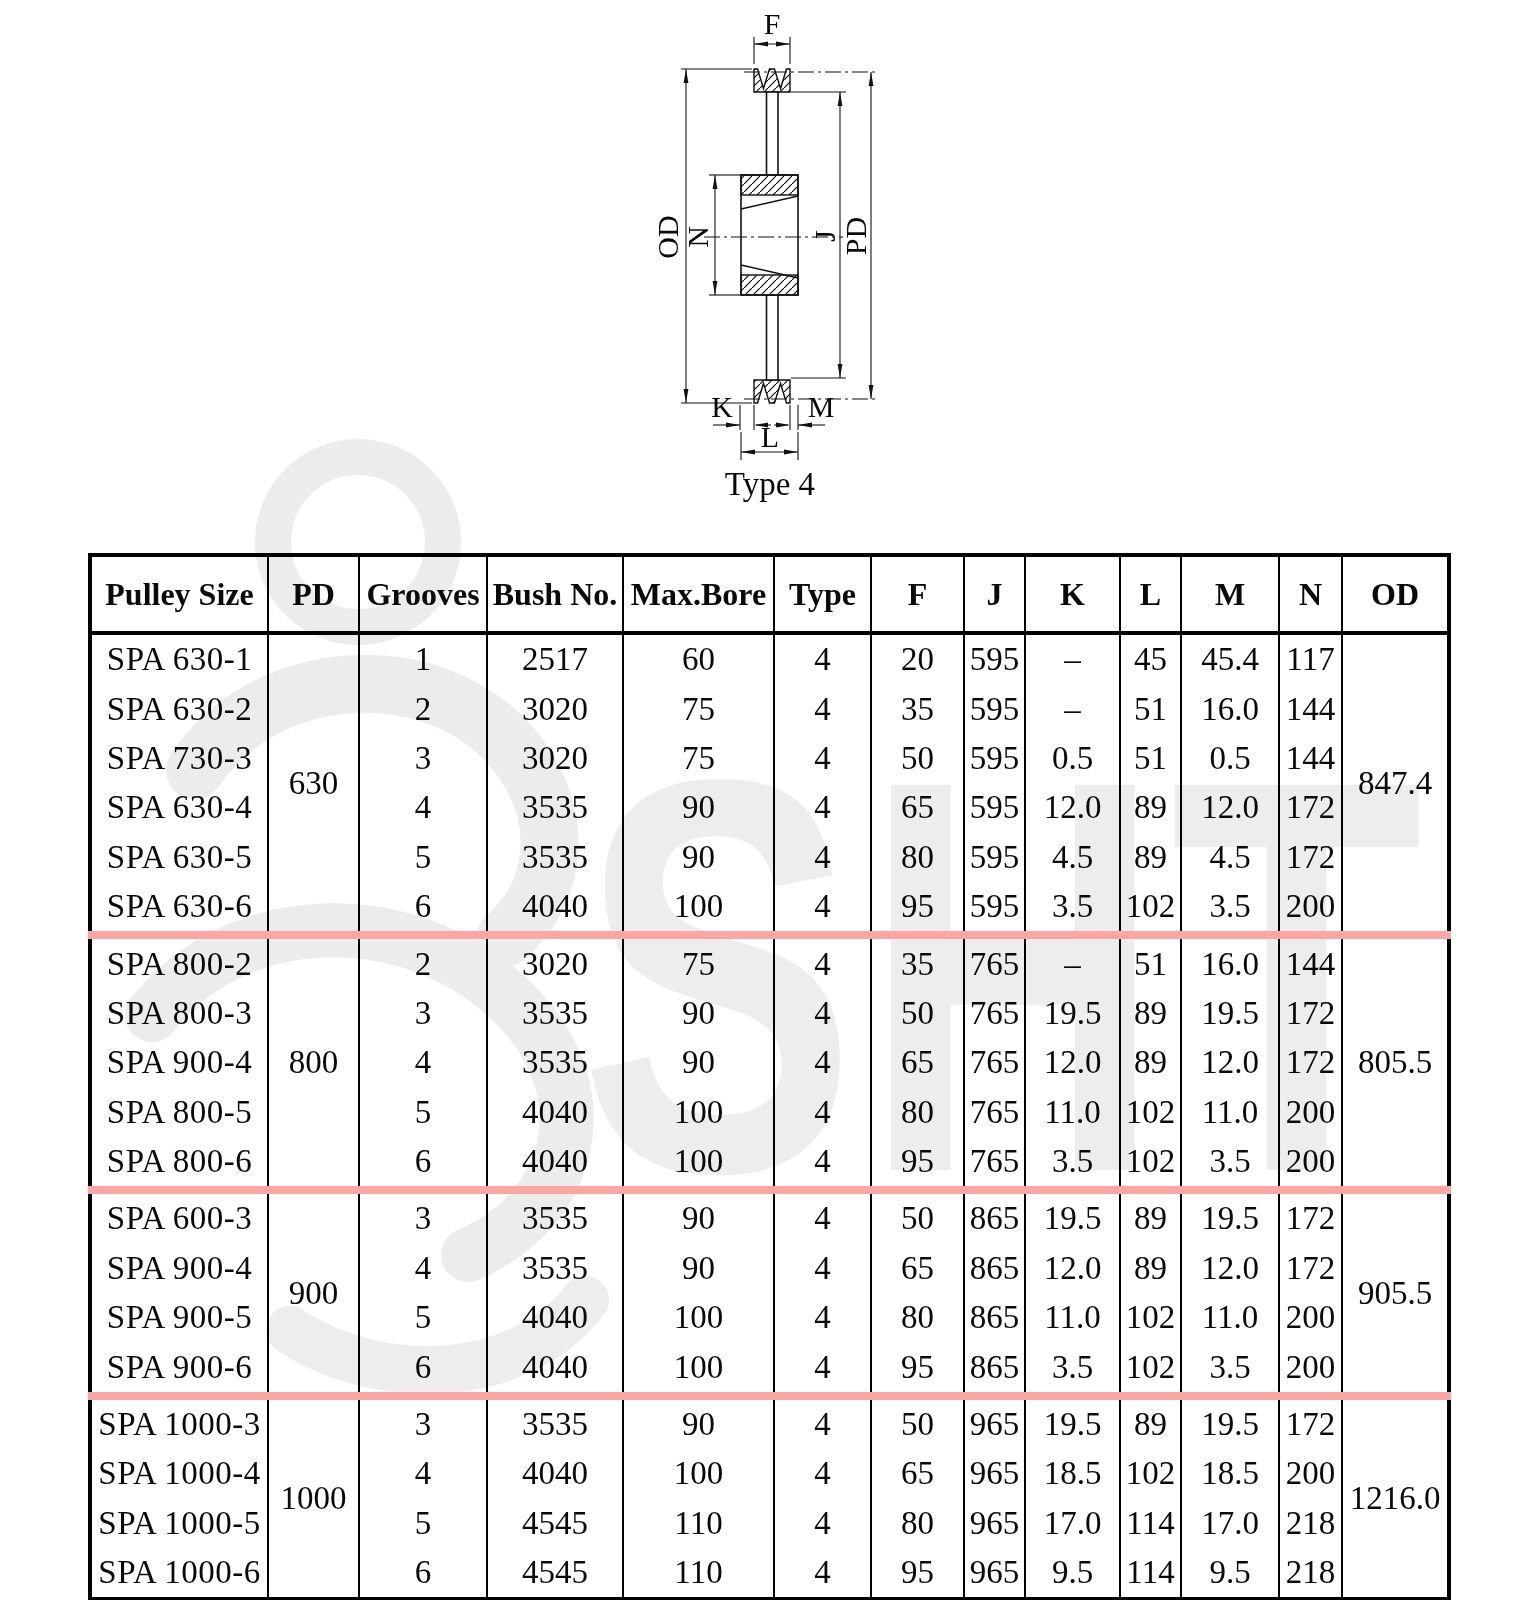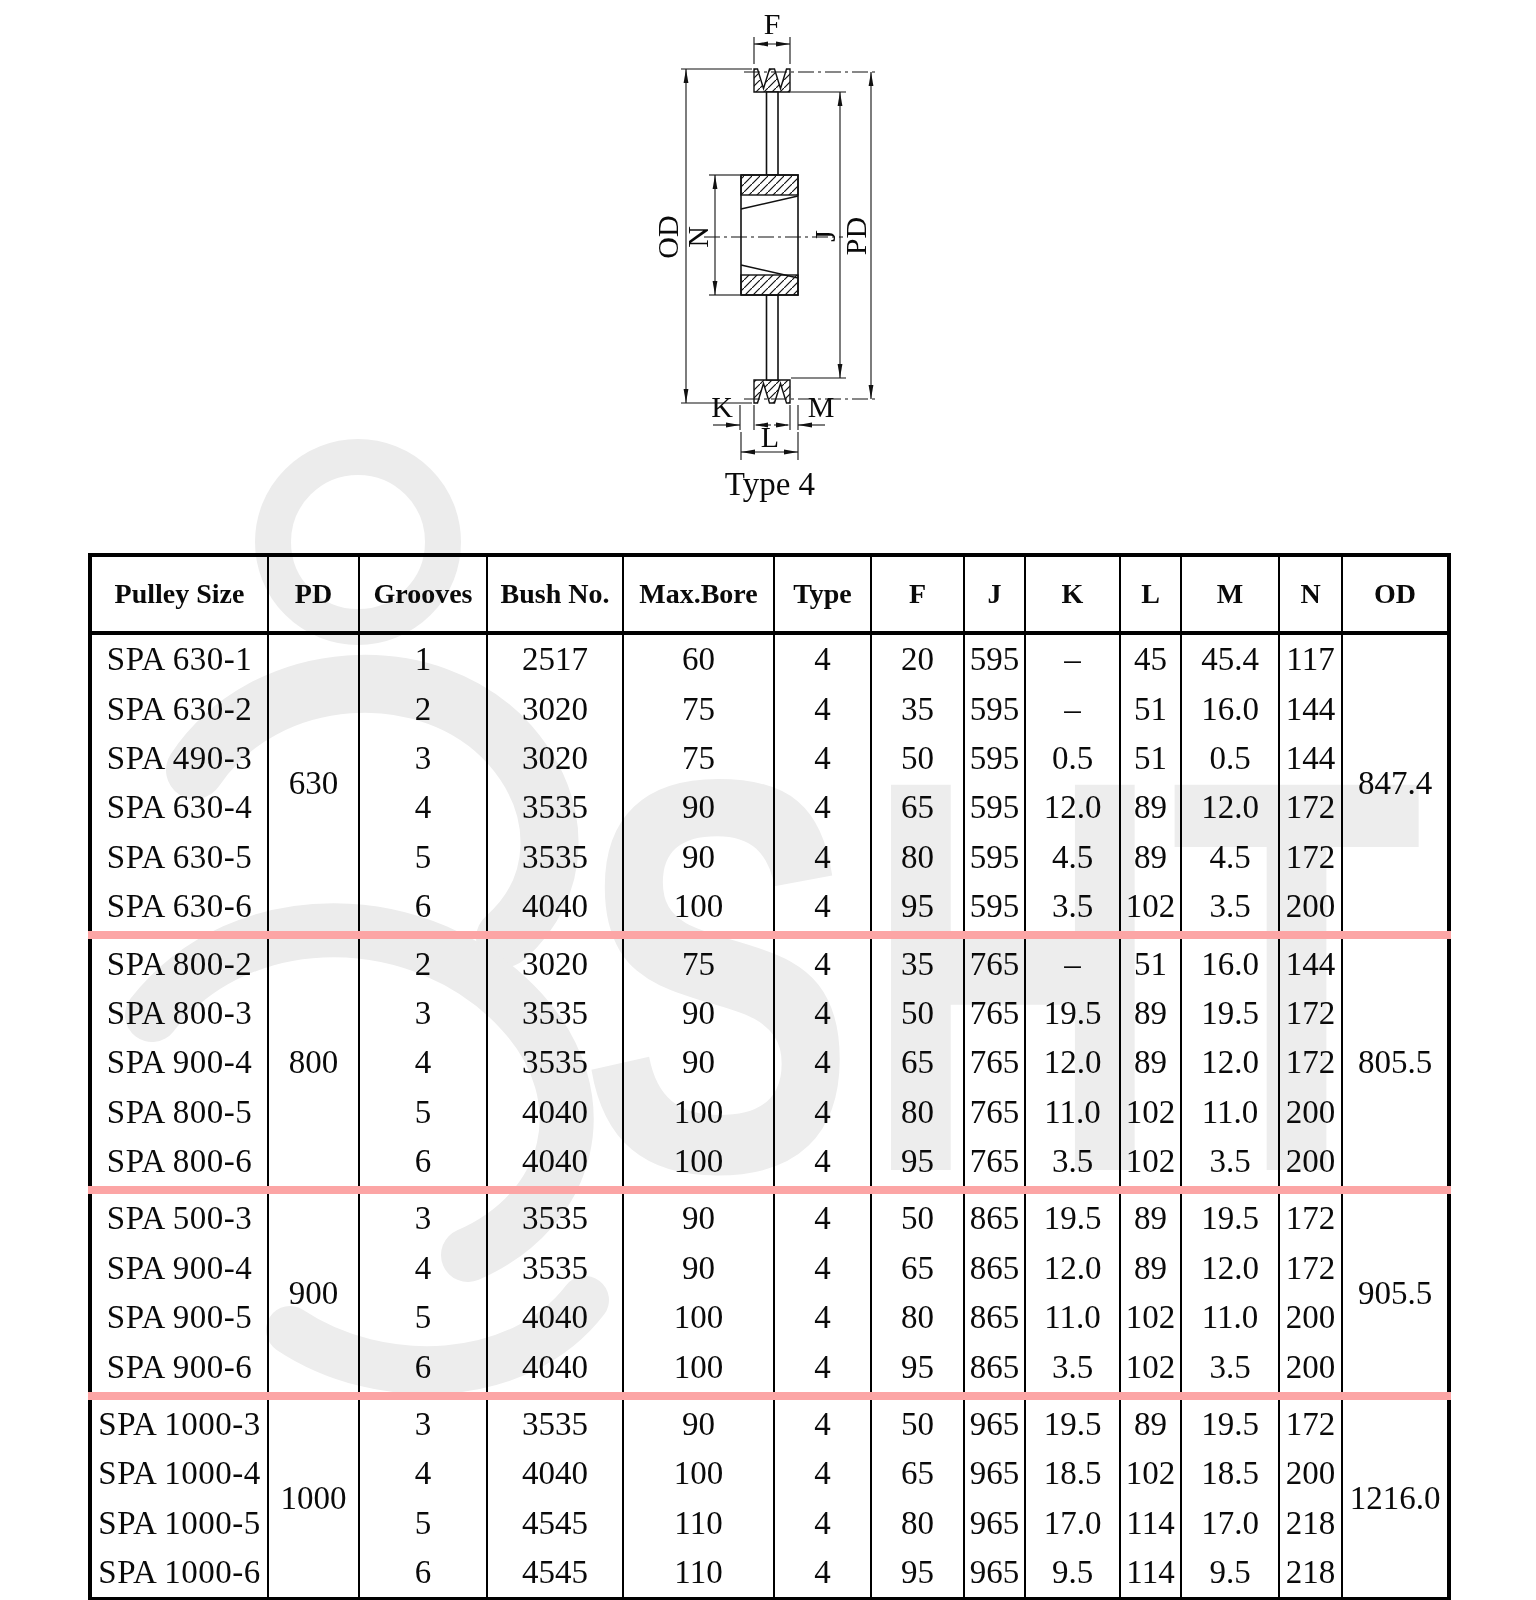--- a/index.html
+++ b/index.html
@@ -22,21 +22,21 @@
   .dim-label{font-family:"Liberation Serif",serif;font-size:30px;fill:#0a0a0a;}
   .caption{font-family:"Liberation Serif",serif;font-size:33px;fill:#0a0a0a;}
   
   table.spec{
     position:absolute;left:88px;top:553px;z-index:1;
     width:1359px;table-layout:fixed;border-collapse:collapse;
     border:4px solid #000;background:transparent;
   }
   table.spec th{
     border-left:2px solid #000;border-right:2px solid #000;border-bottom:4px solid #000;
-    font-weight:bold;font-size:28px;text-align:center;vertical-align:middle;height:74px;padding:0;
+    font-weight:bold;font-size:32px;text-align:center;vertical-align:middle;height:74px;padding:0;
   }
   table.spec td{
     border-left:2px solid #000;border-right:2px solid #000;border-top:0;border-bottom:0;
     font-size:33px;text-align:center;vertical-align:middle;height:49.4px;padding:0;
     background:transparent;
   }
   table.spec tr.group-start td{border-top:8px solid #fca5a5;}
   td.c-size{text-align:left;padding-left:14px;letter-spacing:0.5px;}
 </style>
 </head>
@@ -208,21 +208,21 @@
         <td>75</td>
         <td>4</td>
         <td>35</td>
         <td>595</td>
         <td>–</td>
         <td>51</td>
         <td>16.0</td>
         <td>144</td>
       </tr>
       <tr>
-        <td class="c-size">SPA 490-3</td>
+        <td class="c-size">SPA 730-3</td>
         <td>3</td>
         <td>3020</td>
         <td>75</td>
         <td>4</td>
         <td>50</td>
         <td>595</td>
         <td>0.5</td>
         <td>51</td>
         <td>0.5</td>
         <td>144</td>
@@ -327,21 +327,21 @@
         <td>100</td>
         <td>4</td>
         <td>95</td>
         <td>765</td>
         <td>3.5</td>
         <td>102</td>
         <td>3.5</td>
         <td>200</td>
       </tr>
       <tr class="group-start">
-        <td class="c-size">SPA 500-3</td>
+        <td class="c-size">SPA 600-3</td>
         <td rowspan="4">900</td>
         <td>3</td>
         <td>3535</td>
         <td>90</td>
         <td>4</td>
         <td>50</td>
         <td>865</td>
         <td>19.5</td>
         <td>89</td>
         <td>19.5</td>

